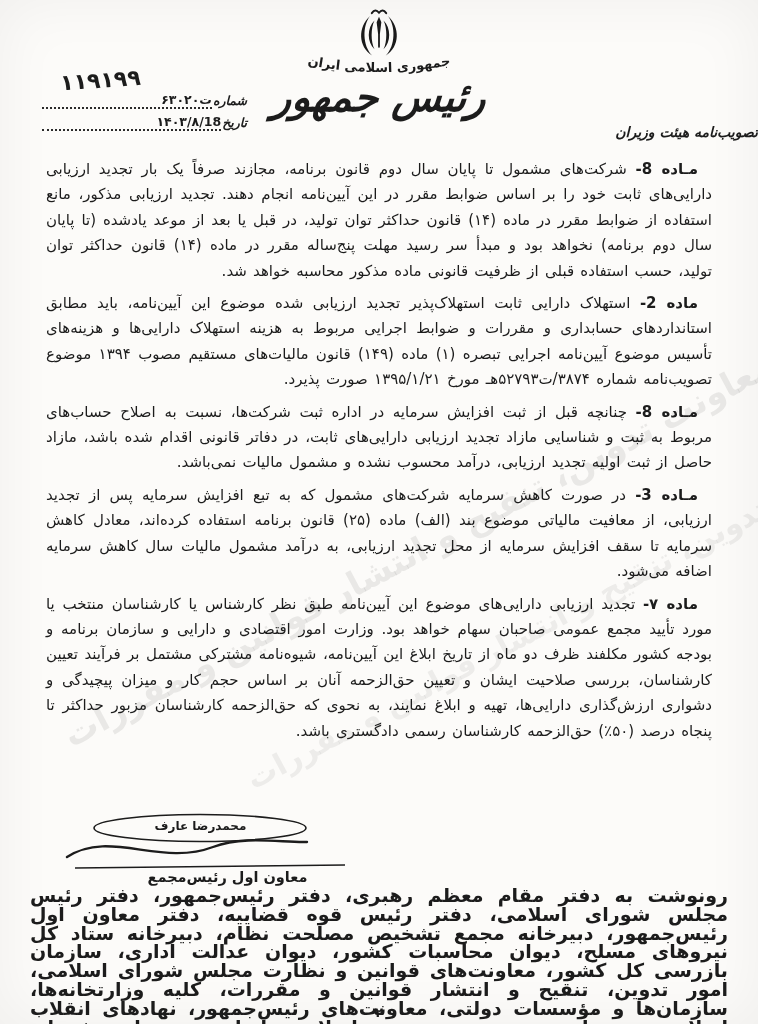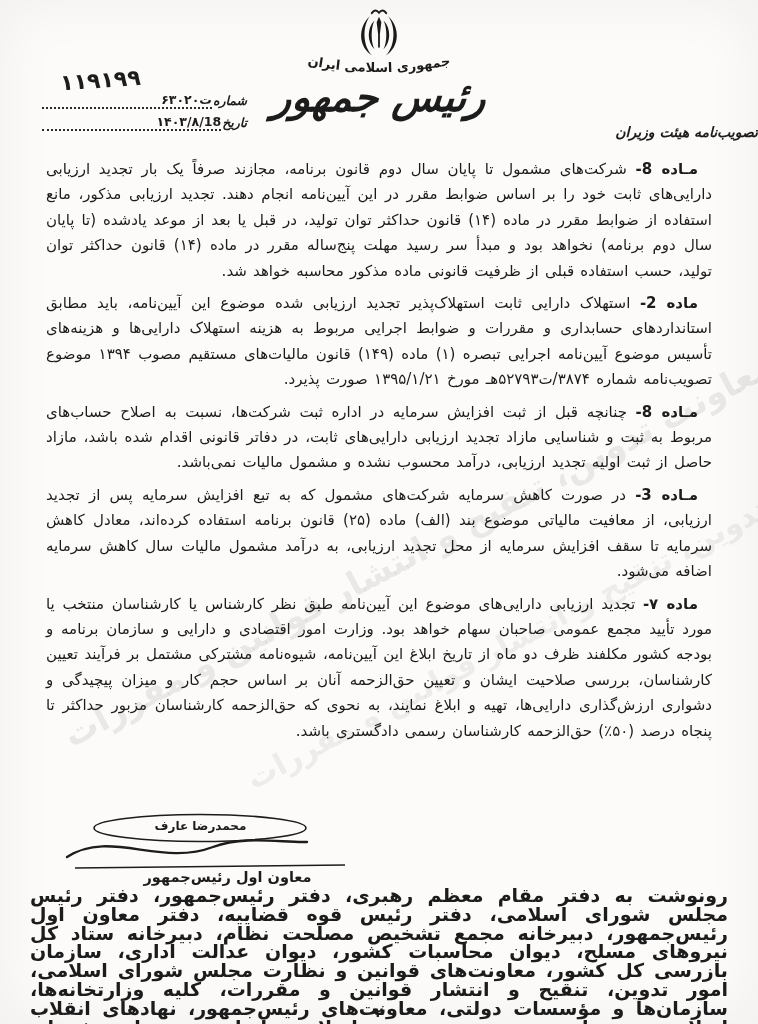--- a/index.html
+++ b/index.html
@@ -182,21 +182,21 @@
     </p>
   </main>
 
   <div class="signature">
     <svg class="sig-svg" viewBox="0 0 310 80" aria-hidden="true">
       <ellipse cx="145" cy="15" rx="106" ry="13.5" fill="none" stroke="#1c1c1c" stroke-width="1.6"></ellipse>
       <path d="M12 44 C55 16 105 54 158 34 C190 22 228 30 252 29" fill="none" stroke="#1c1c1c" stroke-width="2.4" stroke-linecap="round"></path>
       <path d="M20 55 L290 52" fill="none" stroke="#1c1c1c" stroke-width="1.4"></path>
     </svg>
     <div class="sig-name">محمدرضا عارف</div>
-    <div class="sig-title">معاون اول رئیس‌جمهور</div>
+    <div class="sig-title">معاون اول رئیس‌مجمع</div>
   </div>
 
   <footer class="distribution">
     <b>رونوشت به</b><span> دفتر مقام معظم رهبری، دفتر رئیس‌جمهور، دفتر رئیس مجلس شورای اسلامی، دفتر رئیس قوه قضاییه، دفتر معاون اول رئیس‌جمهور، دبیرخانه مجمع تشخیص مصلحت نظام، دبیرخانه ستاد کل نیروهای مسلح، دیوان محاسبات کشور، دیوان عدالت اداری، سازمان بازرسی کل کشور، معاونت‌های قوانین و نظارت مجلس شورای اسلامی، امور تدوین، تنقیح و انتشار قوانین و مقررات، کلیه وزارتخانه‌ها، سازمان‌ها و مؤسسات دولتی، معاونت‌های رئیس‌جمهور، نهادهای انقلاب اسلامی، روزنامه رسمی جمهوری اسلامی ایران، دبیرخانه شورای اطلاع‌رسانی دولت و دفتر هیئت دولت. </span><span>(۱۹۲۷۲۸۴۶)</span>
   </footer>
 
   <div class="page-number">۲</div>
 </div>
 
 </body></html>

